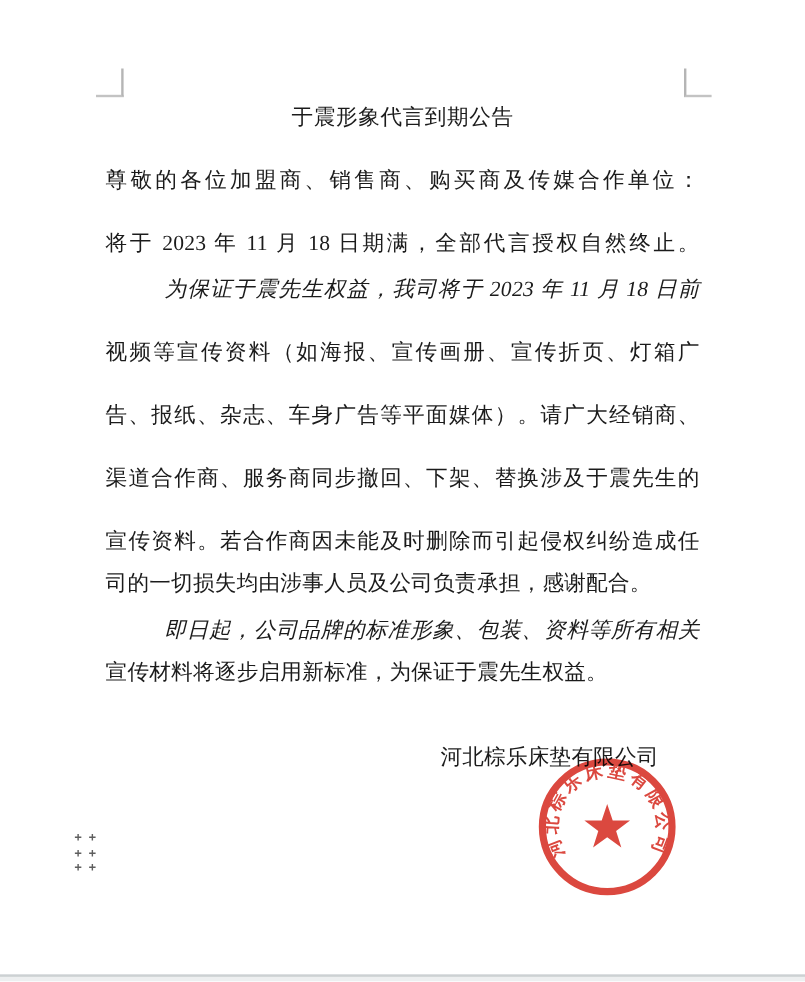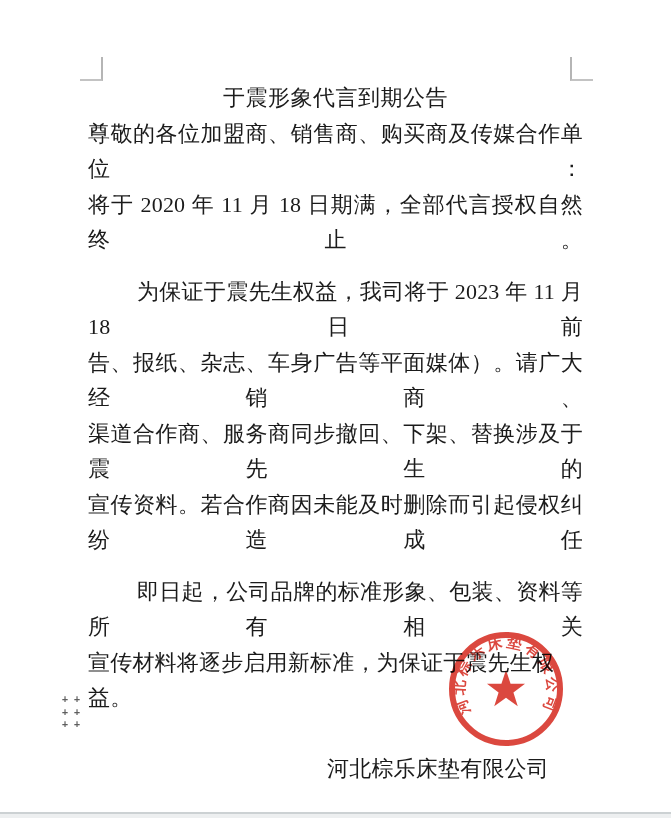--- a/index.html
+++ b/index.html
@@ -10,27 +10,27 @@
   .page{position:relative;width:671px;height:818px;background:#ffffff;}
 
   
   .crop{position:absolute;width:21px;height:22px;}
   .crop-tl{left:80px;top:57px;border-right:2px solid #b5b5b5;border-bottom:2px solid #c3c3c3;}
   .crop-tr{left:570px;top:57px;border-left:2px solid #b5b5b5;border-bottom:2px solid #c3c3c3;}
 
   
   .doc{
     position:absolute;left:88px;top:80px;width:495px;
-    font-size:22px;line-height:35.5px;color:#1b1b1b;
+    font-size:18px;line-height:35.5px;color:#1b1b1b;
     letter-spacing:0.2px;
   }
   .line{white-space:pre-wrap;}
   .line.indent{text-indent:49px;}
-  .line.jl{text-align:justify;text-align-last:justify;}
-  .line.pb{margin-top:16px;}
+  .line.jl{text-align:justify;text-align-last:justify;margin-top:17px;}
+  .line.pb{margin-top:3px;font-style:italic;}
   .line.a-center{text-align:center;text-align-last:center;letter-spacing:0.5px;}
   .line.a-right{text-align:right;text-align-last:right;}
   .line[data-name="company-signature"]{padding-right:34px;}
   .line[data-name="date-signature"]{padding-right:39px;}
 
   
   .dotgrid{
     position:absolute;left:61px;top:693px;
     display:grid;grid-template-columns:8px 8px;grid-auto-rows:12.5px;column-gap:4px;
     font-family:"DejaVu Sans Mono",monospace;font-size:10px;font-weight:bold;color:#5e5e5e;
@@ -57,25 +57,27 @@
 <body>
 
 <div class="page" data-name="document-page">
 
   <div class="crop crop-tl" data-name="margin-crop-mark-top-left"></div>
   <div class="crop crop-tr" data-name="margin-crop-mark-top-right"></div>
 
   <div class="doc" id="doc-lines" data-name="announcement-text">
       <div class="line a-center" data-name="page-title">于震形象代言到期公告</div>
       <div class="line jl" data-name="salutation">尊敬的各位加盟商、销售商、购买商及传媒合作单位：</div>
-      <div class="line jl" data-name="body-line">将于 2020 年 11 月 18 日期满，全部代言授权自然终止。</div>
+      <div class="line jl" data-name="body-line">将于 2023 年 11 月 18 日期满，全部代言授权自然终止。</div>
       <div class="line indent jl pb" data-name="body-line">为保证于震先生权益，我司将于 2023 年 11 月 18 日前</div>
+      <div class="line jl" data-name="body-line">视频等宣传资料（如海报、宣传画册、宣传折页、灯箱广</div>
       <div class="line jl" data-name="body-line">告、报纸、杂志、车身广告等平面媒体）。请广大经销商、</div>
       <div class="line jl" data-name="body-line">渠道合作商、服务商同步撤回、下架、替换涉及于震先生的</div>
       <div class="line jl" data-name="body-line">宣传资料。若合作商因未能及时删除而引起侵权纠纷造成任</div>
+      <div class="line" data-name="body-line">司的一切损失均由涉事人员及公司负责承担，感谢配合。</div>
       <div class="line indent jl pb" data-name="body-line">即日起，公司品牌的标准形象、包装、资料等所有相关</div>
       <div class="line" data-name="body-line">宣传材料将逐步启用新标准，为保证于震先生权益。</div>
       <div class="line" data-name="blank-line">&nbsp;</div>
       <div class="line a-right" data-name="company-signature">河北棕乐床垫有限公司</div>
     </div>
 
   <div class="dotgrid" id="dot-grid" data-name="anchor-dots">
       <span data-name="anchor-dot">+</span>
       <span data-name="anchor-dot">+</span>
       <span data-name="anchor-dot">+</span>

